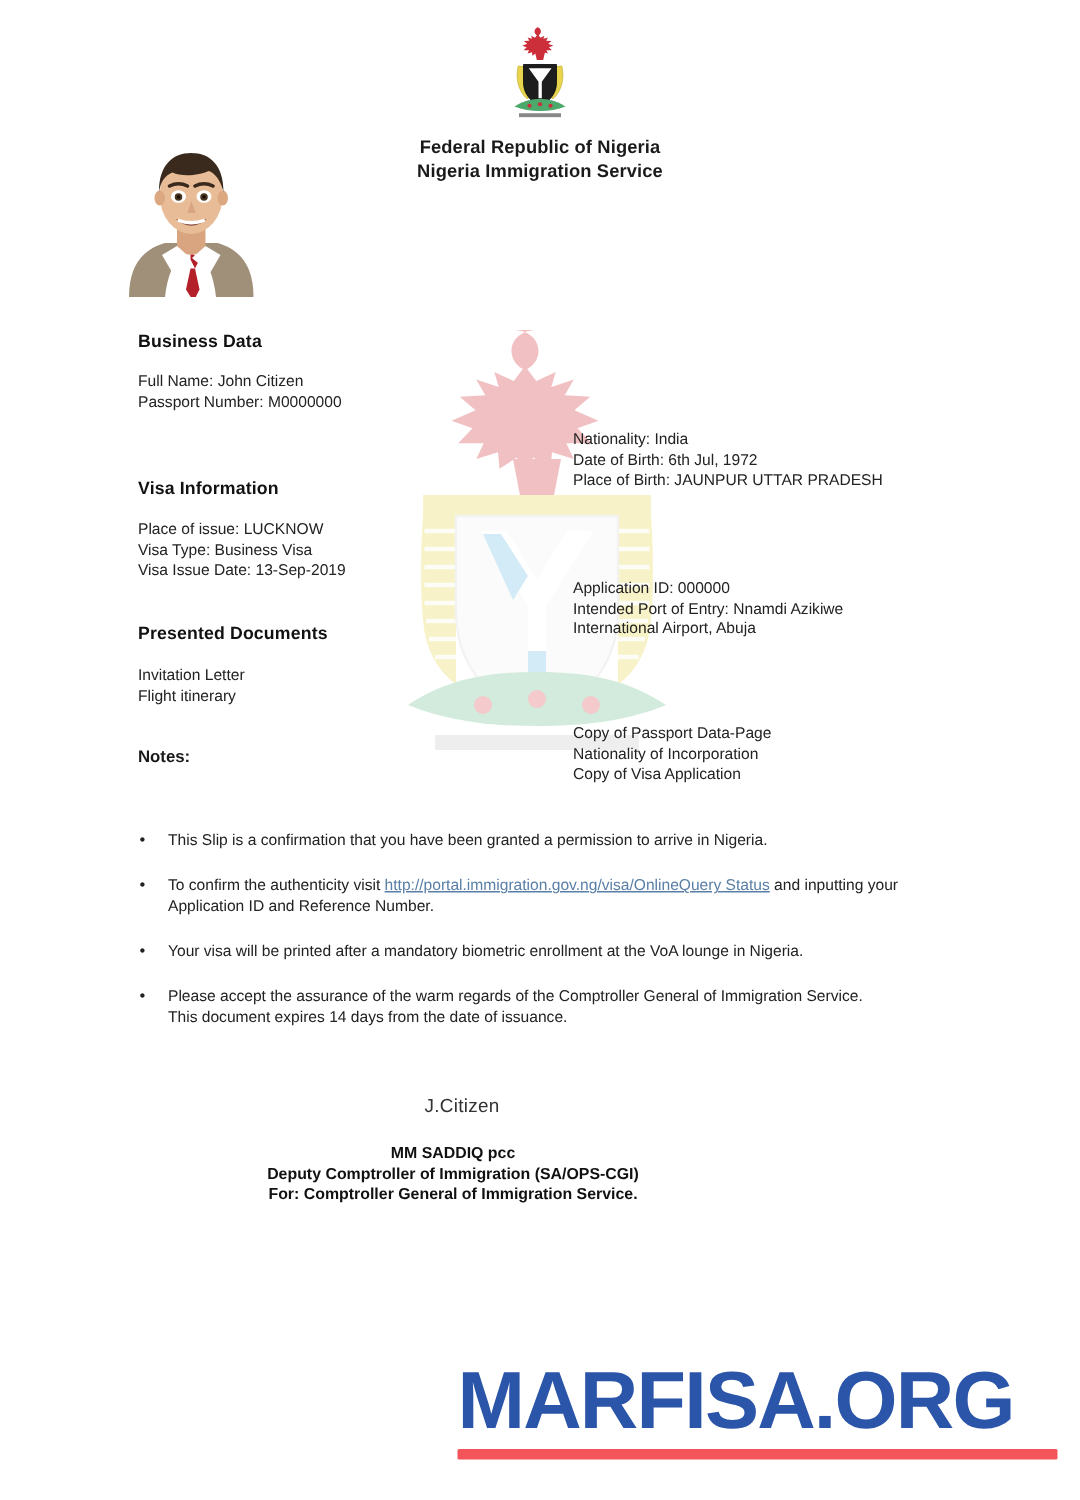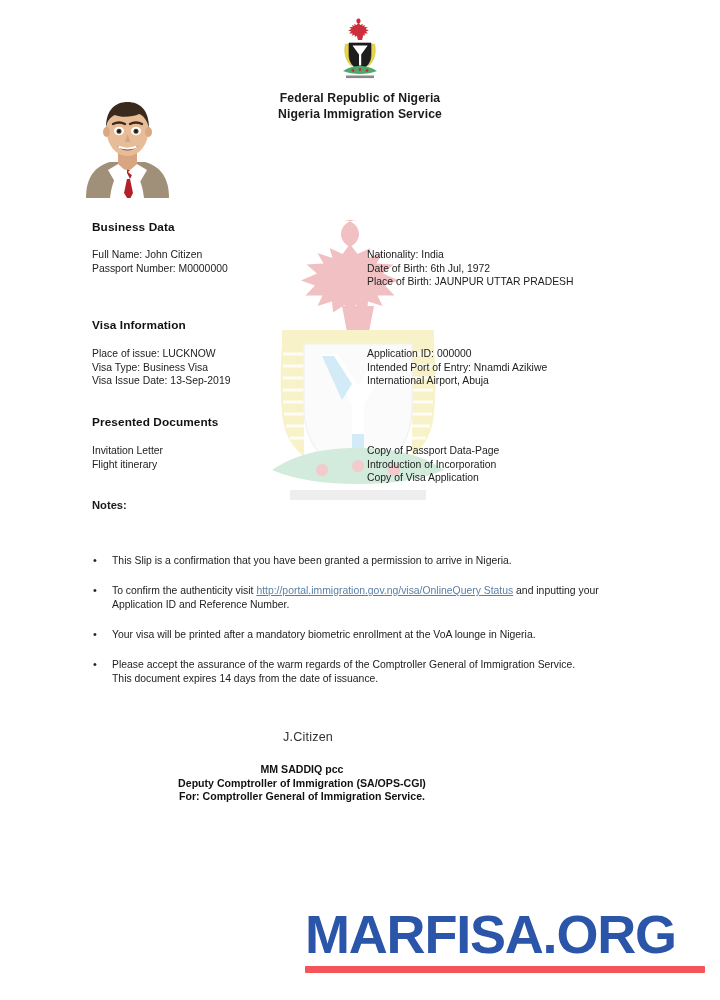--- a/index.html
+++ b/index.html
@@ -84,21 +84,21 @@
 
   .col {
     position: absolute;
     font-size: 10.4px;
     line-height: 13.6px;
     color: #222;
   }
   .col div { white-space: pre-wrap; }
 
   .col-left  { left: 92px;  width: 265px; }
-  .col-right { left: 367px; width: 230px; }
+  .col-right { left: 382px; width: 230px; margin-top: 39px; }
 
   
   .notes-label {
     position: absolute;
     left: 92px;
     top: 499px;
     font-size: 11.2px;
     font-weight: bold;
   }
   .notes {
@@ -317,21 +317,21 @@
       <div>Intended Port of Entry: Nnamdi Azikiwe International Airport, Abuja</div>
     </div>
 
     <div class="sec-head" style="top:415px">Presented Documents</div>
     <div class="col col-left" style="top:444px">
       <div>Invitation Letter</div>
       <div>Flight itinerary</div>
     </div>
     <div class="col col-right" style="top:444px">
       <div>Copy of Passport Data-Page</div>
-      <div>Introduction of Incorporation</div>
+      <div>Nationality of Incorporation</div>
       <div>Copy of Visa Application</div>
     </div>
 
     <div class="notes-label">Notes:</div>
     <div class="notes">
 
       <div class="note-item">
         <span>This Slip is a confirmation that you have been granted a permission to arrive in Nigeria.</span>
       </div>
 

